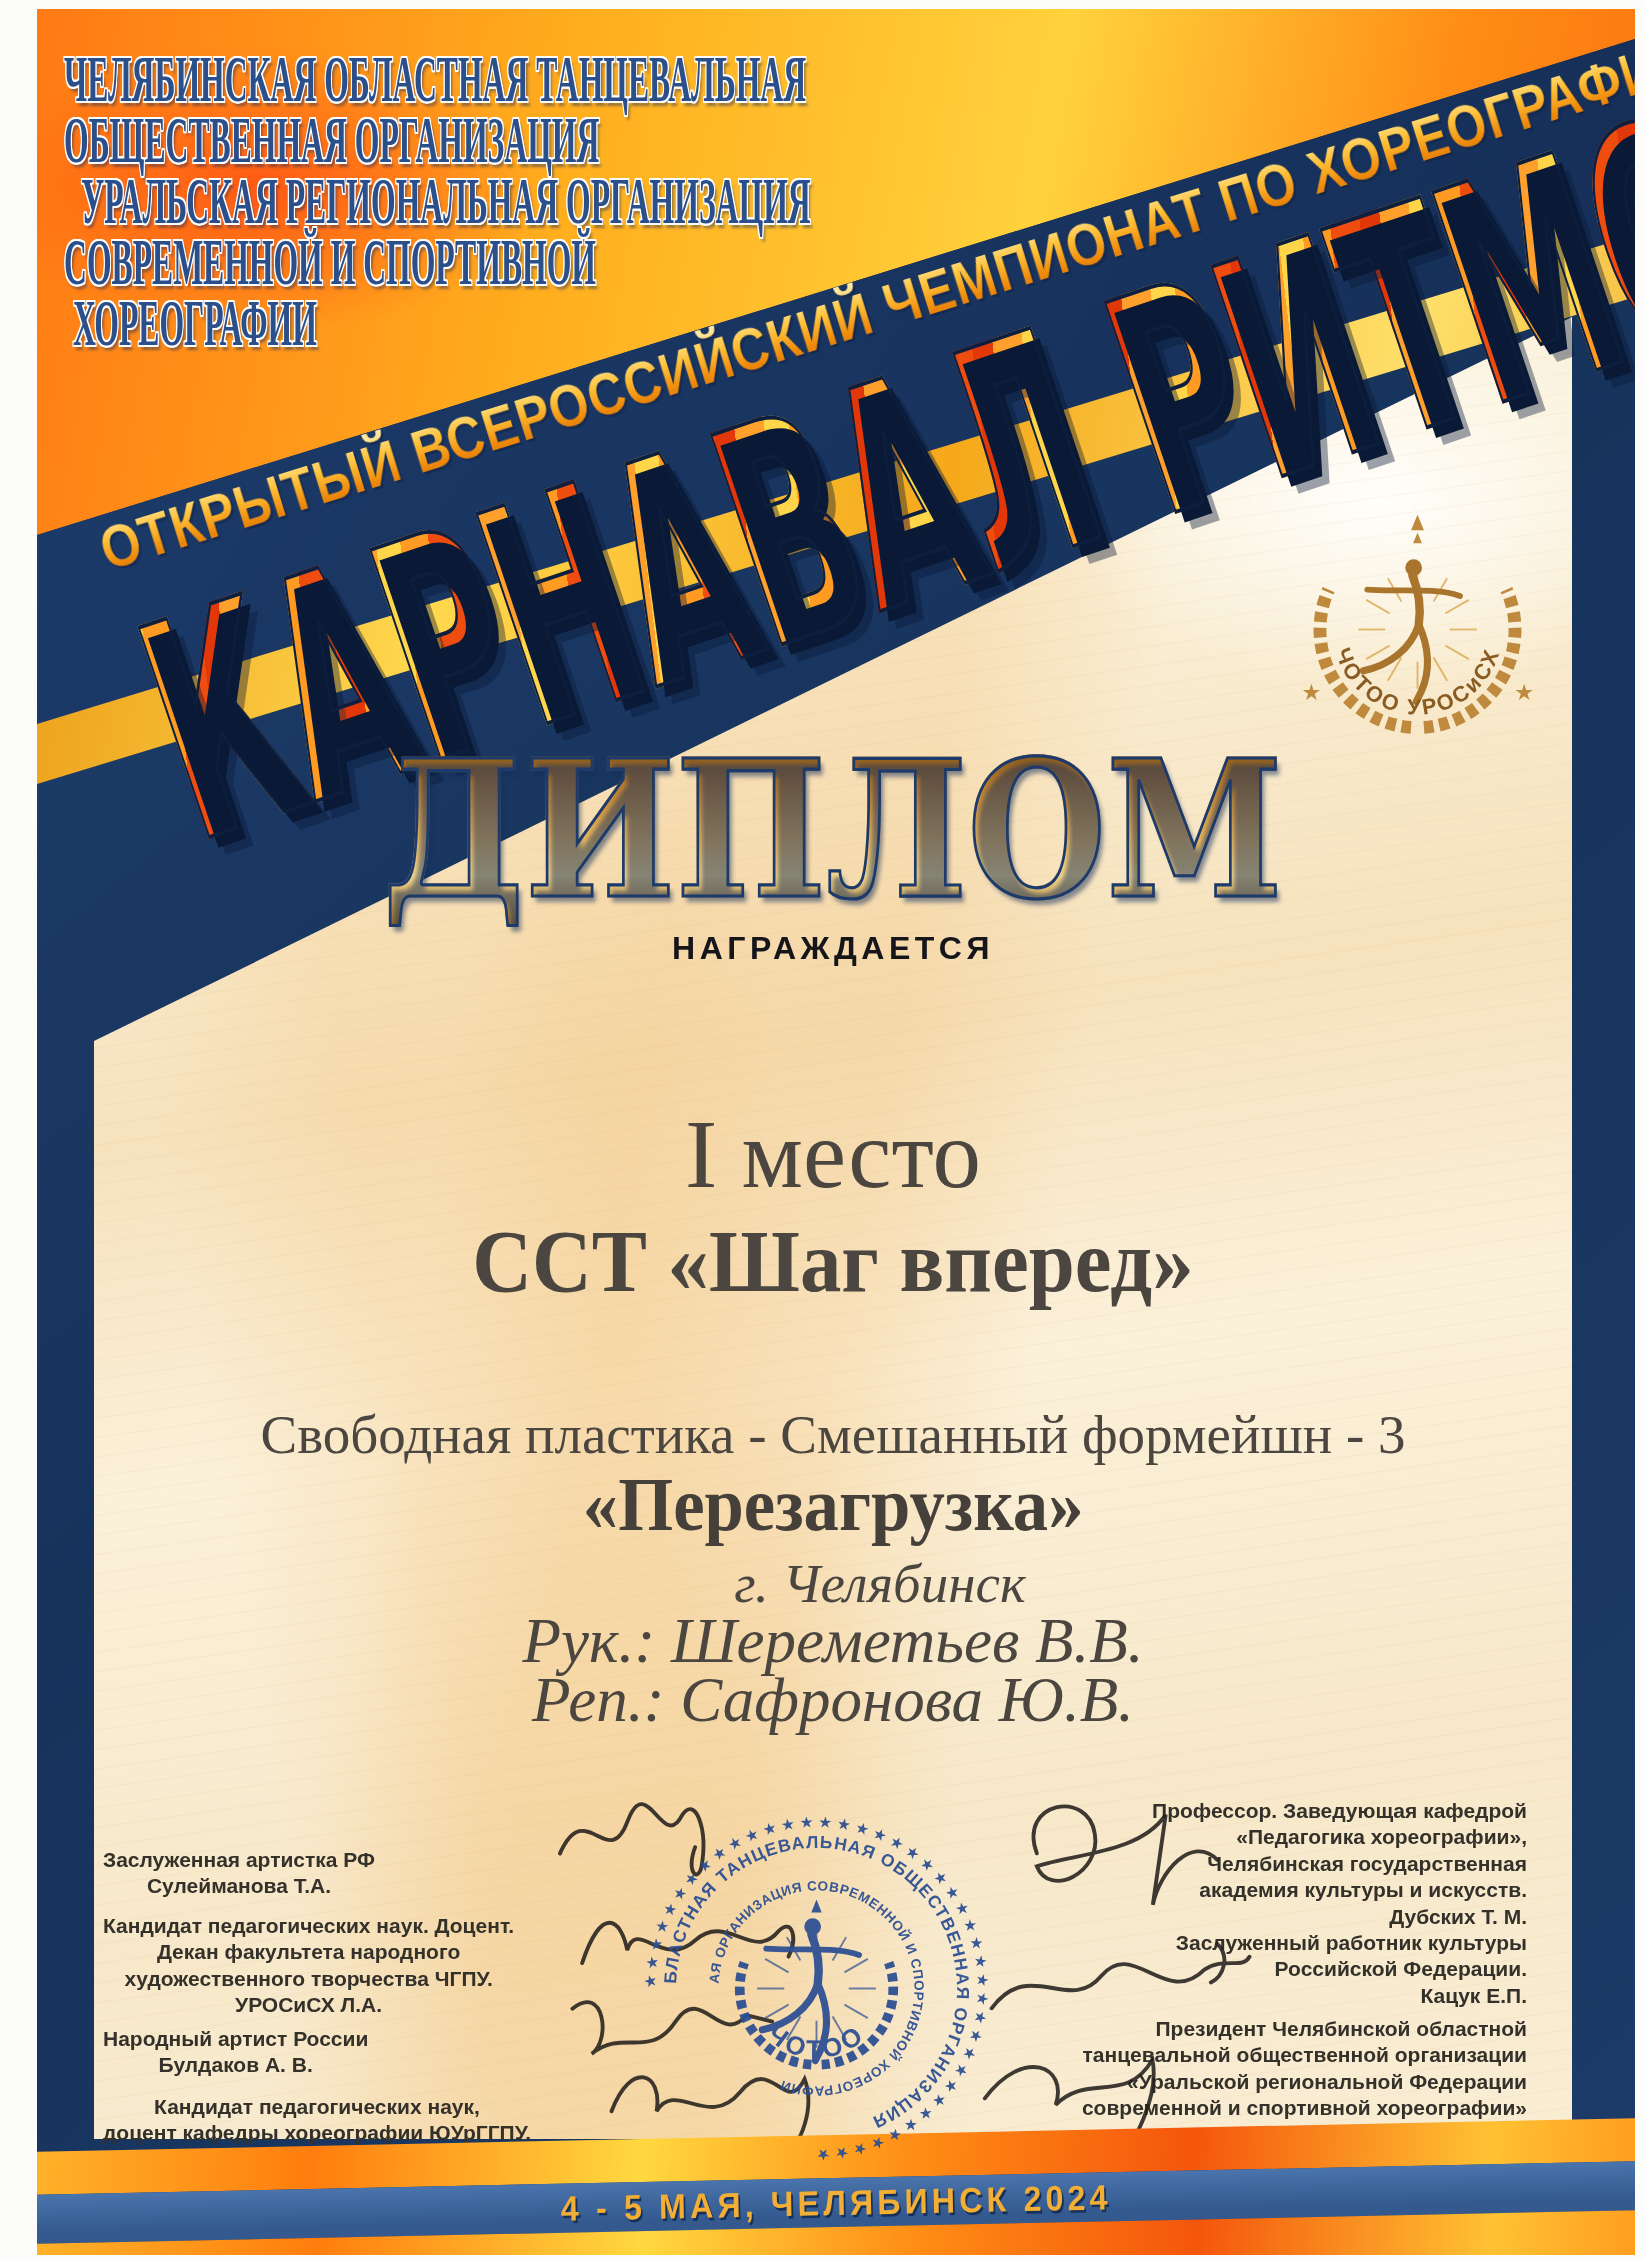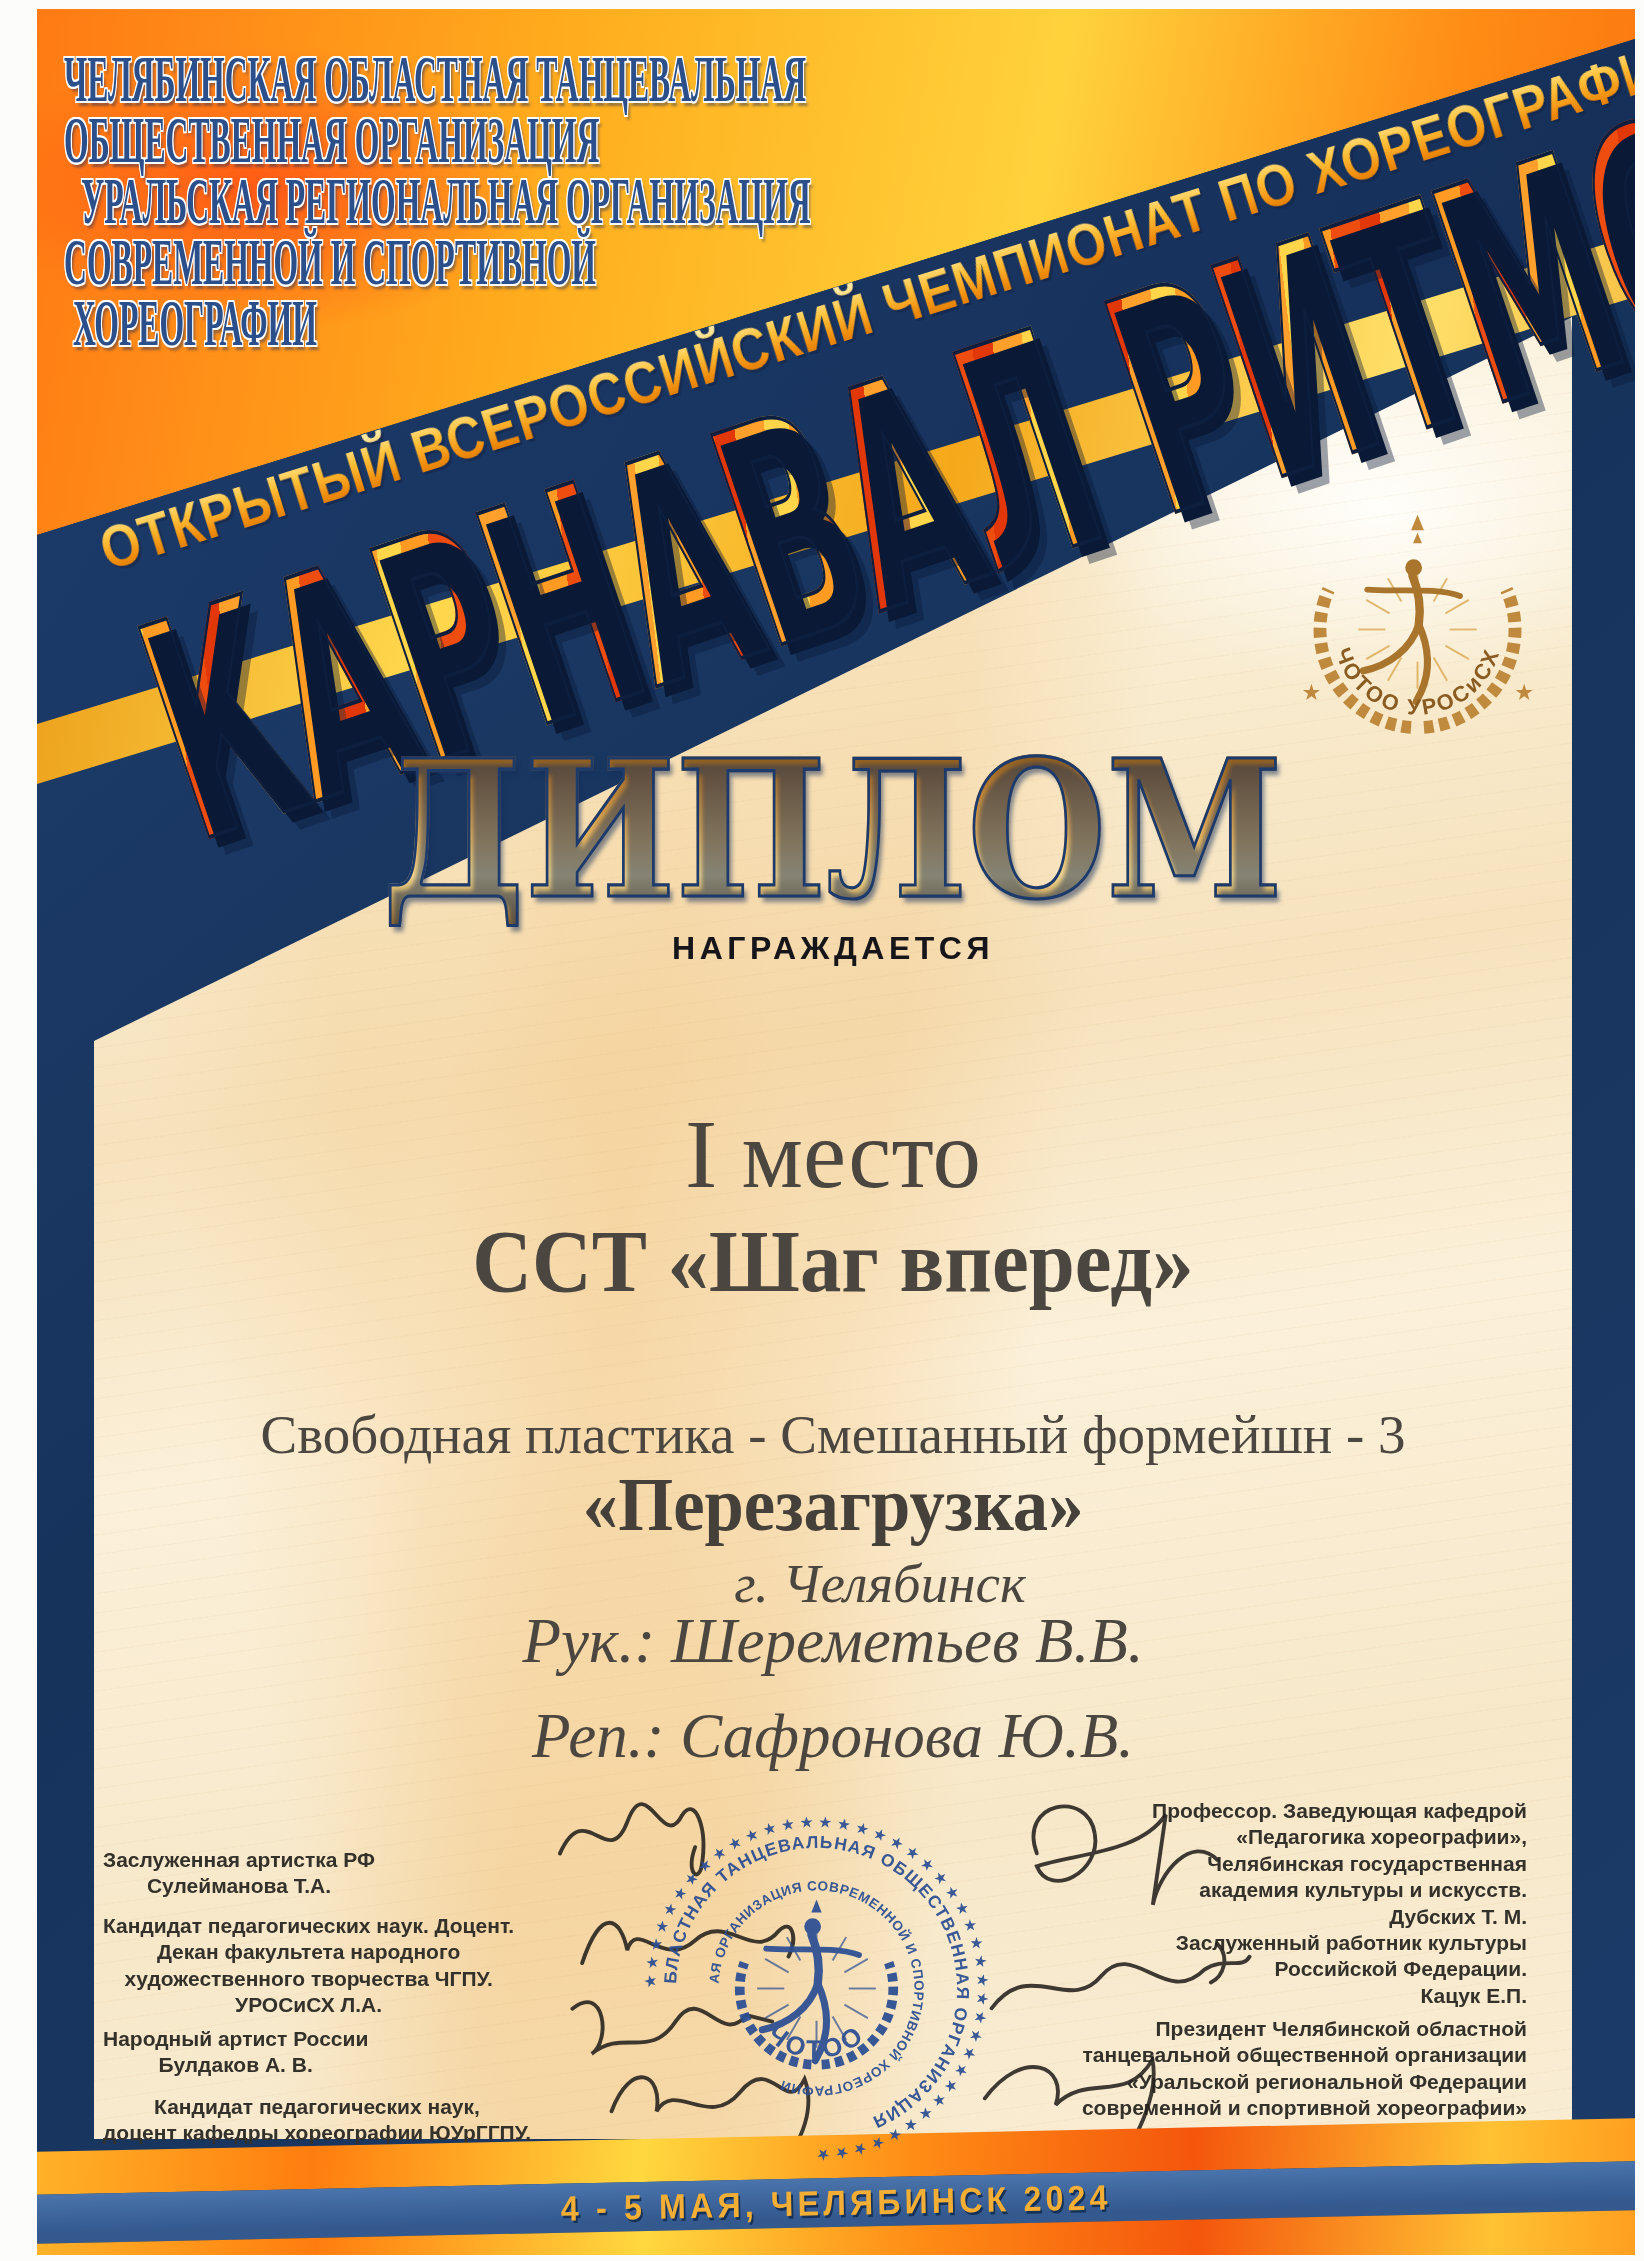--- a/index.html
+++ b/index.html
@@ -64,21 +64,21 @@
     -webkit-text-stroke:3.2px #1c3a6b;text-shadow:4.5px 5.8px 5.2px rgba(20,45,90,.5);}
   .awarded{top:921px;font-family:"Liberation Sans",sans-serif;font-weight:bold;font-size:32px;letter-spacing:4.5px;color:#15151a;}
   .place{top:1090px;font-size:97px;}
   .team{top:1201px;font-size:89px;font-weight:bold;}
   .team span,.piece span{display:inline-block;transform:scaleX(.93);}
   .nomlabel{top:1308px;font-size:79px;}
   .nomination{top:1394px;font-size:55px;}
   .piece{top:1452px;font-size:76px;font-weight:bold;color:#45413a;}
   .city{top:1543px;font-size:55px;font-style:italic;padding-left:47px;}
   .director{top:1596px;font-size:63px;font-style:italic;}
-  .repetiteur{top:1655px;font-size:63px;font-style:italic;margin-top:36px;}
+  .repetiteur{top:1655px;font-size:63px;font-style:italic;}
 
   
   .sig{font-weight:bold;font-size:21px;line-height:26.4px;color:#34312b;}
   .sigL{left:66px;text-align:center;margin-top:40px;}
   .sigR{right:108px;text-align:right;}
   .sL1{top:1798px;} .sL2{top:1864px;} .sL3{top:1977px;} .sL4{top:2045px;}
   .sR1{top:1789px;} .sR2{top:1921px;} .sR3{top:2007px;}
   .scribble{stroke:#23201c;stroke-width:6;fill:none;stroke-linecap:round;opacity:.88;}
 
   

